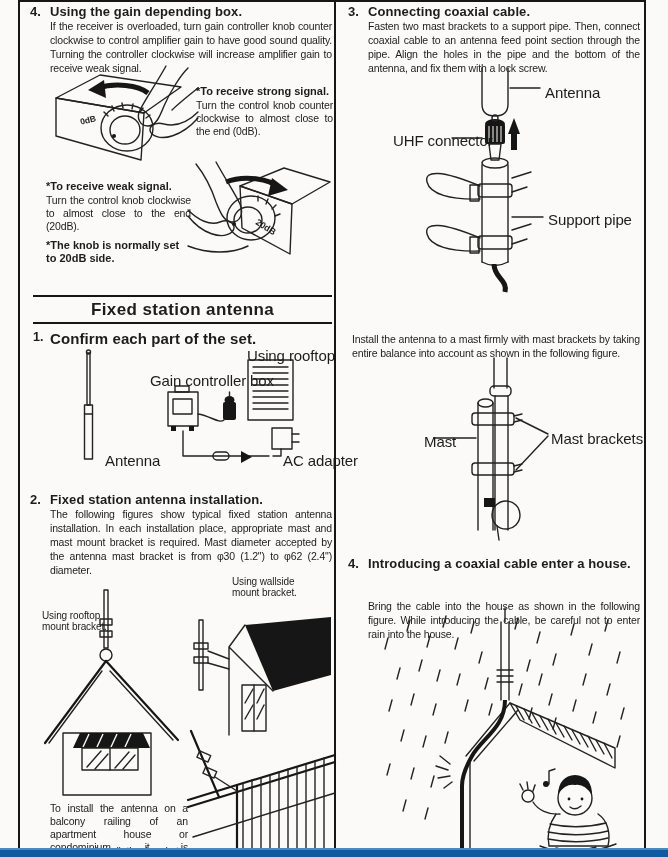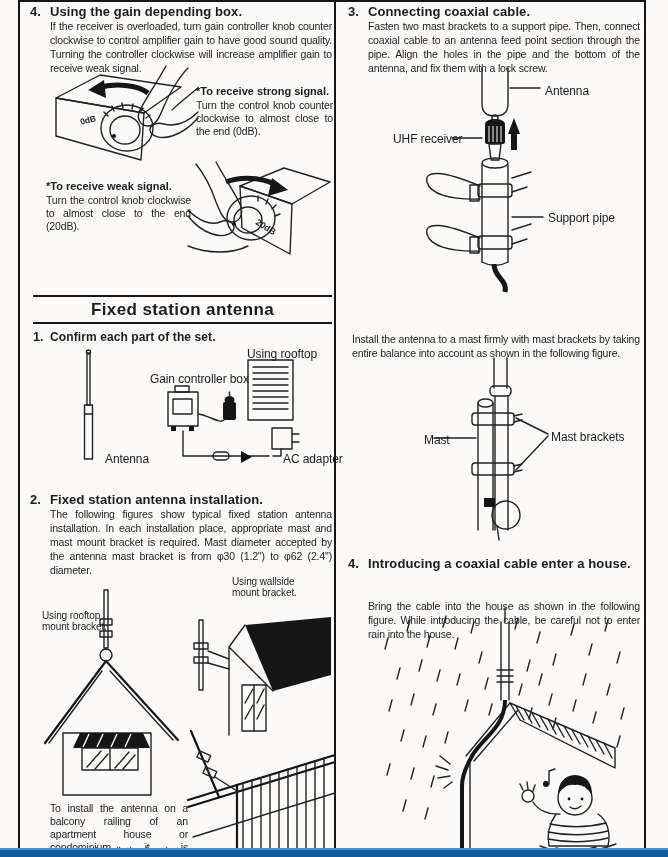--- a/index.html
+++ b/index.html
@@ -4,21 +4,21 @@
 <style>
   html,body{margin:0;padding:0;}
   body{width:668px;height:857px;background:#fbfaf8;position:relative;overflow:hidden;
        font-family:"Liberation Sans", sans-serif;color:#1c1c1c;}
   .abs{position:absolute;}
   .rule{position:absolute;background:#161616;}
   .h1{font-size:13px;font-weight:bold;letter-spacing:.1px;white-space:nowrap;}
   .bodytxt{font-size:10.5px;line-height:14px;text-align:justify;letter-spacing:-.15px;}
   .subh{font-size:11px;font-weight:bold;}
   .smalltxt{font-size:10.5px;line-height:13px;text-align:justify;letter-spacing:-.15px;}
-  .lbl{font-size:12px;letter-spacing:-.1px;white-space:nowrap;}
+  .lbl{font-size:15px;letter-spacing:-.1px;white-space:nowrap;}
   .lbl2{font-size:10px;letter-spacing:-.1px;line-height:11px;}
   .banner{border-top:2px solid #161616;border-bottom:2px solid #161616;
           text-align:center;font-weight:bold;font-size:17px;line-height:25px;letter-spacing:.4px;}
   svg{position:absolute;overflow:visible;}
   svg *{vector-effect:non-scaling-stroke;}
   .ink{stroke:#222;fill:none;stroke-width:1.4;stroke-linecap:round;stroke-linejoin:round;}
   .thick{stroke:#161616;stroke-width:2.2;}
   .fillk{fill:#161616;stroke:none;}
   .footerbar{position:absolute;left:0;bottom:0;width:668px;height:9px;
              background:linear-gradient(#4a8ac4 0 2px,#0f5aa0 2px 100%);z-index:50;}
@@ -56,20 +56,21 @@
   <path class="ink" d="M150 22 C140 30 130 38 124 44"></path>
 </svg>
 <span class="abs lbl" style="left:80px;top:115px;font-weight:bold;font-size:8.5px;transform:rotate(-14deg);">0dB</span>
 
 <span class="abs subh" style="left:196px;top:85px;">*To receive strong signal.</span>
 <div class="abs smalltxt" style="left:196px;top:99px;width:137px;">Turn the control knob counter clockwise to almost close to the end (0dB).</div>
 
 <div class="abs" style="left:46px;top:180px;width:145px;">
   <div class="subh">*To receive weak signal.</div>
   <div class="smalltxt" style="margin-top:2px;">Turn the control knob clockwise to almost close to the end (20dB).</div>
+  <div class="subh" style="margin-top:6px;line-height:13px;">*The knob is normally set to 20dB side.</div>
 </div>
 
 <svg style="left:188px;top:162px;" width="146" height="104" viewBox="0 0 146 104">
   <polygon class="ink" points="52,24 96,6 142,20 104,42"></polygon>
   <polygon class="ink" points="52,24 104,42 102,92 54,66"></polygon>
   <ellipse class="ink" cx="63" cy="56" rx="24" ry="22"></ellipse>
   <ellipse class="ink" cx="60" cy="58" rx="14" ry="13"></ellipse>
   <g class="ink" stroke-width="1.2">
     <line x1="70" y1="34" x2="70" y2="39"></line>
       <line x1="80" y1="37" x2="78" y2="42"></line>
@@ -81,21 +82,21 @@
   <polygon class="fillk" points="84,16 100,28 80,34"></polygon>
   <path class="ink" d="M28 0 C38 18 46 30 52 42 C56 52 52 60 44 60 C36 60 32 50 28 40 C24 28 16 12 8 2"></path>
   <path class="ink" d="M0 54 C14 72 34 78 44 70 C50 64 42 56 32 60 C22 64 10 58 0 48"></path>
   <path class="ink" d="M0 84 C20 92 44 92 60 84"></path>
 </svg>
 <span class="abs lbl" style="left:255px;top:222px;font-weight:bold;font-size:9px;transform:rotate(32deg);">20dB</span>
 
 <div class="abs banner" style="left:33px;top:295px;width:299px;height:25px;">Fixed station antenna</div>
 
 <span class="abs h1" style="left:33px;top:330px;font-size:12.5px;">1.</span>
-<span class="abs h1" style="left:50px;top:330px;font-size:12px;">Confirm each part of the set.</span>
+<span class="abs h1" style="left:50px;top:330px;font-size:15px;">Confirm each part of the set.</span>
 
 <svg style="left:33px;top:344px;" width="300" height="130" viewBox="0 0 300 130">
   <ellipse class="ink" cx="55.5" cy="8" rx="2" ry="2"></ellipse>
   <rect class="ink" x="54" y="9" width="3" height="52"></rect>
   <rect class="ink" x="51.5" y="61" width="8" height="54"></rect>
   <line class="ink" x1="51.5" y1="70" x2="59.5" y2="70"></line>
   <rect class="ink" x="142" y="42" width="14" height="6"></rect>
   <rect class="ink" x="135" y="48" width="30" height="34"></rect>
   <rect class="ink" x="140" y="55" width="19" height="15" stroke-width="2.2"></rect>
   <rect class="fillk" x="138" y="82" width="5" height="5"></rect>
@@ -231,21 +232,21 @@
   <g class="ink" stroke-width="1.2">
     <line x1="122" y1="112" x2="141" y2="106"></line>
       <line x1="122" y1="126" x2="137" y2="121"></line>
     <line x1="122" y1="164" x2="141" y2="158"></line>
       <line x1="122" y1="178" x2="137" y2="173"></line>
   </g>
   <line class="ink" x1="122" y1="151" x2="153" y2="151"></line>
   <path d="M104 198 C104 212 118 214 115 226" stroke="#161616" stroke-width="5" fill="none"></path>
 </svg>
 <span class="abs lbl" style="left:545px;top:84px;">Antenna</span>
-<span class="abs lbl" style="left:393px;top:132px;">UHF receiver</span>
+<span class="abs lbl" style="left:393px;top:132px;">UHF connector</span>
 <span class="abs lbl" style="left:548px;top:211px;">Support pipe</span>
 
 <div class="abs bodytxt" style="left:352px;top:332px;width:288px;">Install the antenna to a mast firmly with mast brackets by taking entire balance into account as shown in the following figure.</div>
 
 <svg style="left:400px;top:358px;" width="220" height="182" viewBox="0 0 220 182">
   <line class="ink" x1="94" y1="0" x2="94" y2="30"></line>
     <line class="ink" x1="107" y1="0" x2="107" y2="30"></line>
   <rect class="ink" x="90" y="28" width="21" height="10" rx="4"></rect>
   <line class="ink" x1="95" y1="38" x2="95" y2="172"></line>
     <line class="ink" x1="108" y1="38" x2="108" y2="172"></line>

